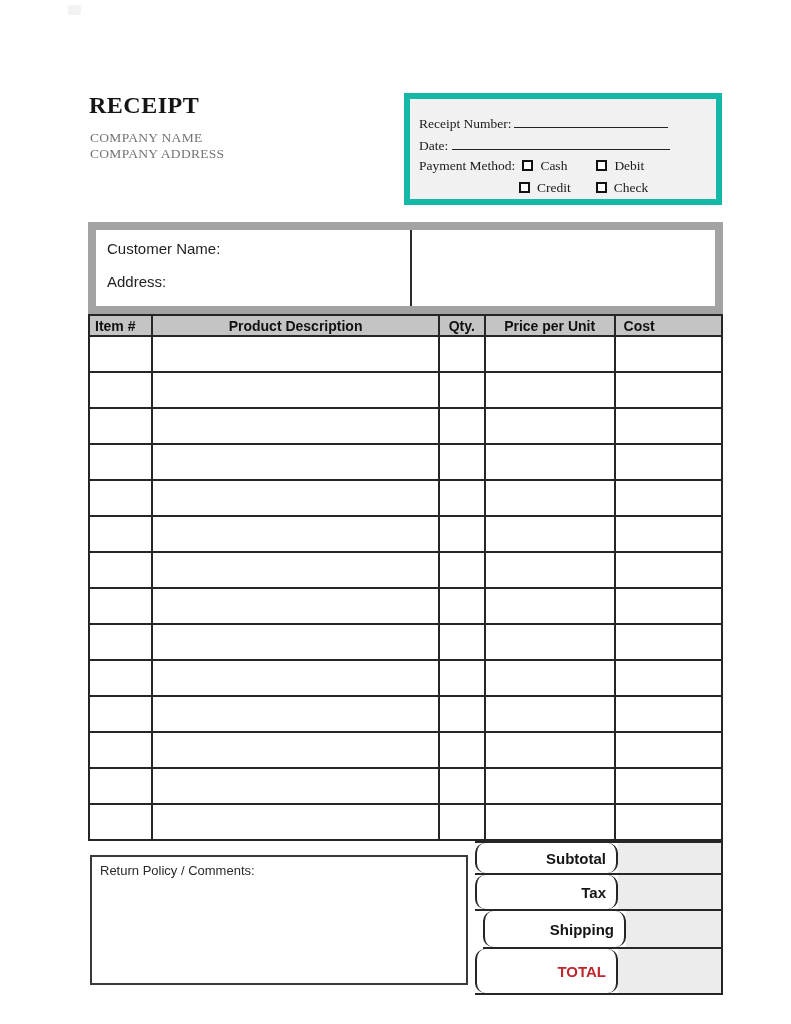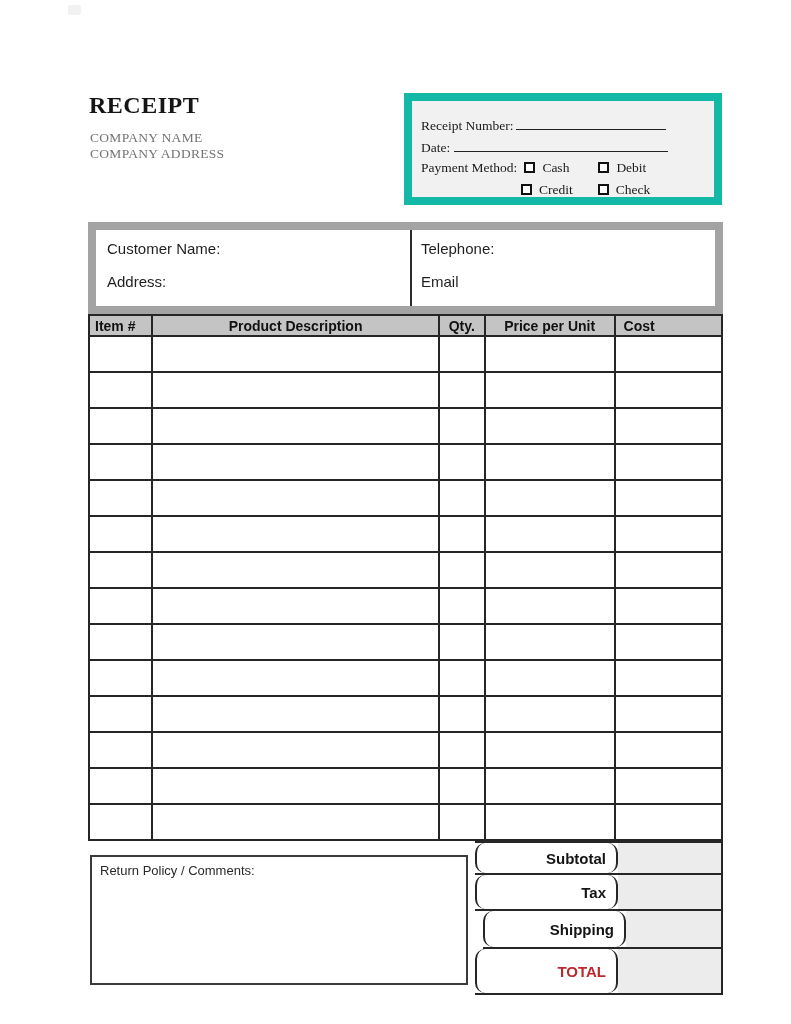--- a/index.html
+++ b/index.html
@@ -26,21 +26,21 @@
     font-size: 24px; font-weight: bold; letter-spacing: 0.5px;
     color: #151515;
   }
   .company-line { position: absolute; left: 90px; font-size: 13.5px; letter-spacing: 0.3px; color: #737373; }
   .company-name { top: 130px; }
   .company-address { top: 146px; }
 
   
   .info-box {
     position: absolute; left: 404px; top: 93px; width: 318px; height: 112px;
-    background: #f1f1f1; border: 8px solid #14b8a6;
+    background: #f1f1f1; border: 6px solid #14b8a6;
     padding: 15px 10px 0 9px;
     font-size: 13.5px; color: #1a1a1a;
   }
   .info-line { display: flex; align-items: baseline; height: 22px; white-space: nowrap; }
   .fill-line { flex: 1 1 auto; border-bottom: 1.5px solid #222222; height: 14px; }
   .fill-line.rn { margin-left: 2px; margin-right: 38px; }
   .fill-line.dt { margin-left: 4px; margin-right: 36px; }
   .cb {
     display: inline-block; width: 11px; height: 11px;
     border: 2px solid #111111; background: #ffffff;
@@ -142,25 +142,20 @@
       <span class="cb cb2"></span>
       <span class="lbl2">Check</span>
     </div>
   </div>
 
   <div class="customer-box">
     <div class="cust-left">
       <div class="cust-line">Customer Name:</div>
       <div class="cust-gap"></div>
       <div class="cust-line">Address:</div>
-    </div>
-    <div class="cust-right">
-      <div class="cust-line">Telephone:</div>
-      <div class="cust-gap"></div>
-      <div class="cust-line">Email</div>
     </div>
   </div>
 
   <table class="items">
     <thead>
       <tr>
         <th class="w-item col-item">Item #</th>
         <th class="w-desc">Product Description</th>
         <th class="w-qty">Qty.</th>
         <th class="w-price">Price per Unit</th>

